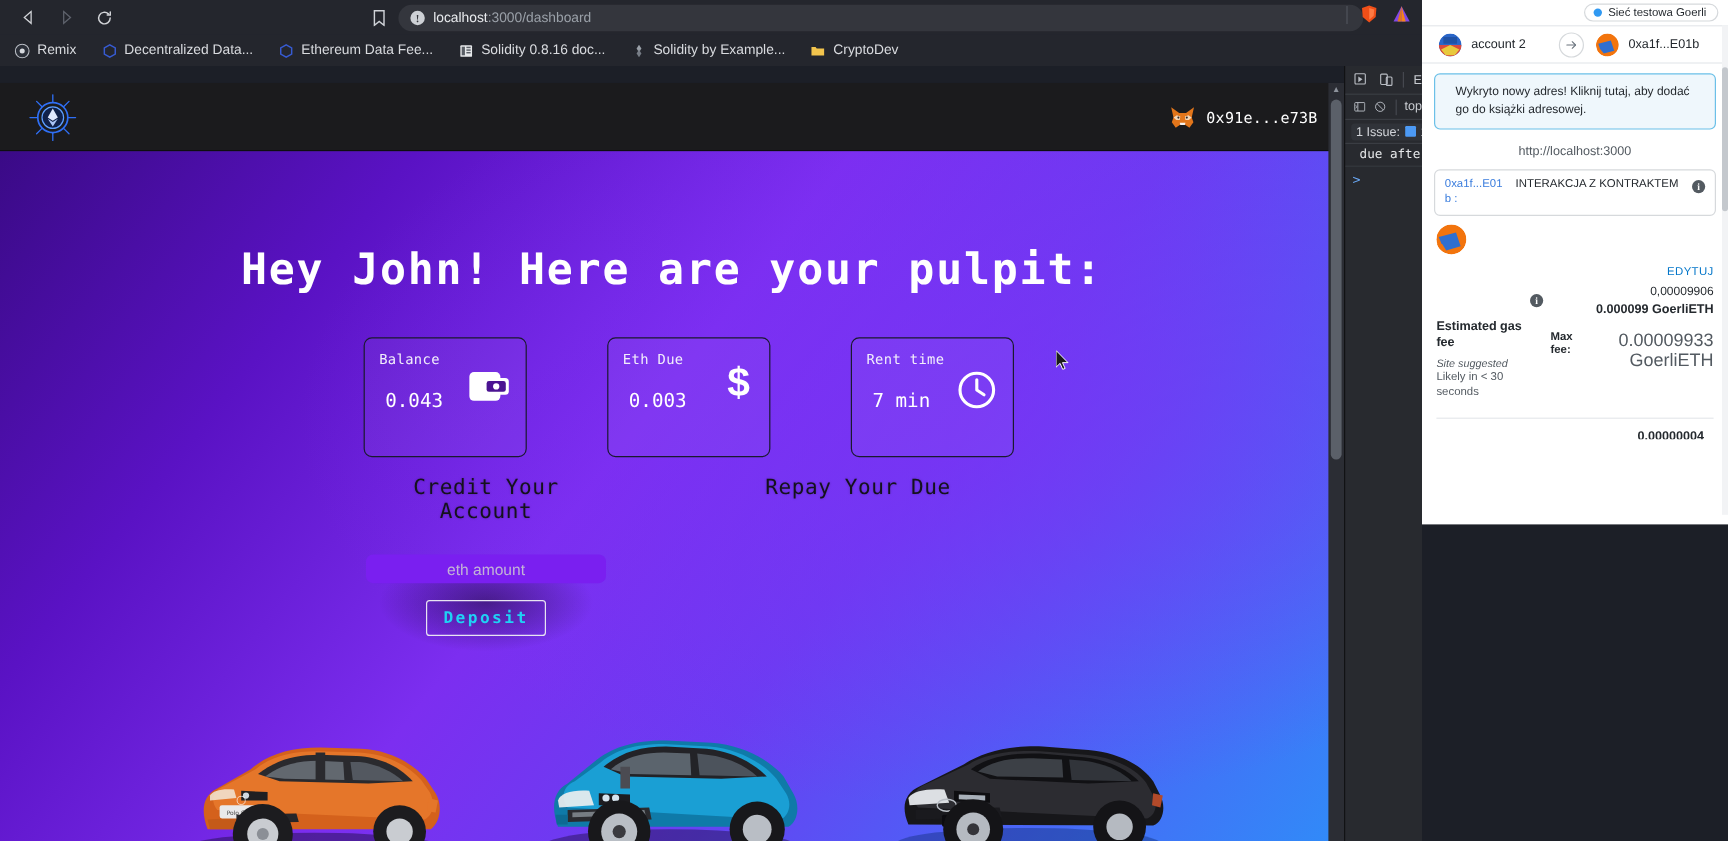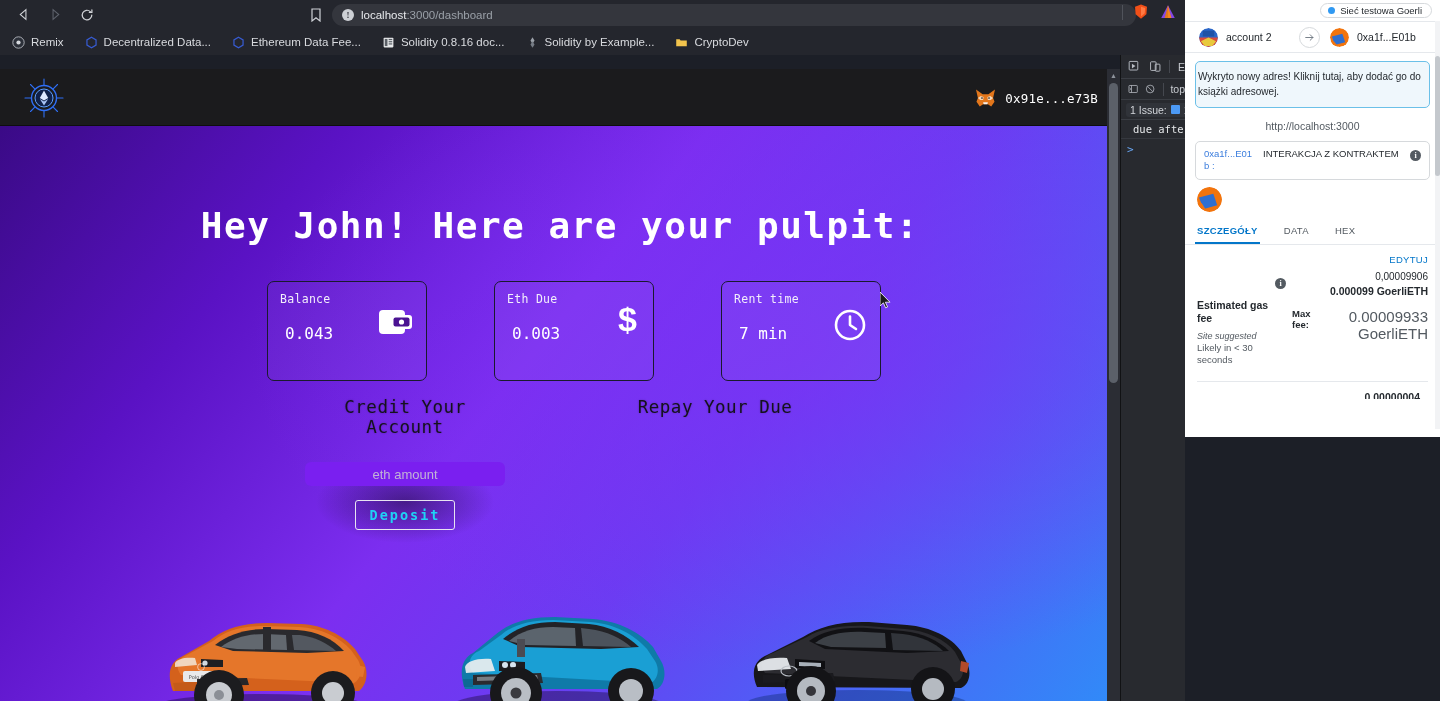--- a/index.html
+++ b/index.html
@@ -131,21 +131,21 @@
     letter-spacing: 1.5px;
     padding-top: 79px;
   }
 
   
   .cards {
     display: flex; justify-content: center; gap: 39px;
     margin-top: 35px;
   }
   .card {
-    width: 160px; height: 100px;
+    width: 136px; height: 100px;
     border: 1px solid #1a1a2e;
     border-radius: 7px;
     background: rgba(255,255,255,0.045);
     padding: 10px 12px 0 12px;
     position: relative;
     margin-left: 28px;
   }
   .card-title {
     font-family: "DejaVu Sans Mono", monospace;
     font-size: 11.5px; color: #f2eefb; letter-spacing: 0.3px;
@@ -339,21 +339,21 @@
     display: flex; align-items: center; justify-content: center;
     color: #6a737d; flex: none;
     margin-left: 4px;
   }
 
   .mm-notice {
     margin: 8px 10px 0 10px;
     border: 1px solid #6bc0e8;
     border-radius: 5px;
     background: #eff7fc;
-    padding: 8px 2px;
+    padding: 8px 17px;
     font-size: 10px;
     line-height: 1.45;
     color: #24292e;
   }
 
   .mm-origin {
     margin-top: 12px;
     text-align: center;
     font-size: 10.5px;
     color: #535a61;
@@ -801,25 +801,20 @@
       <span class="contract-label">INTERAKCJA Z KONTRAKTEM</span>
       <span class="i-dark">i</span>
     </div>
 
     <svg class="mm-blockie-big" viewBox="0 0 26 26">
       <circle cx="13" cy="13" r="13" fill="#f2740d"></circle>
       <path d="M2 11 L17 7 L21 19 L7 23 Z" fill="#2f6fd0"></path>
       <path d="M0 17 A13 13 0 0 0 10 25 L5 17 Z" fill="#f2740d"></path>
     </svg>
 
-    <div class="mm-tabs">
-      <div class="mm-tab active">SZCZEGÓŁY</div>
-      <div class="mm-tab">DATA</div>
-      <div class="mm-tab">HEX</div>
-    </div>
 
     <div class="mm-edit">EDYTUJ</div>
 
     <div class="gas-row">
       <div class="gas-left">
         <div class="gas-title">Estimated gas fee</div>
         <div class="gas-sub-italic">Site suggested</div>
         <div class="gas-sub">Likely in &lt; 30 seconds</div>
       </div>
       <span class="gas-i">i</span>

